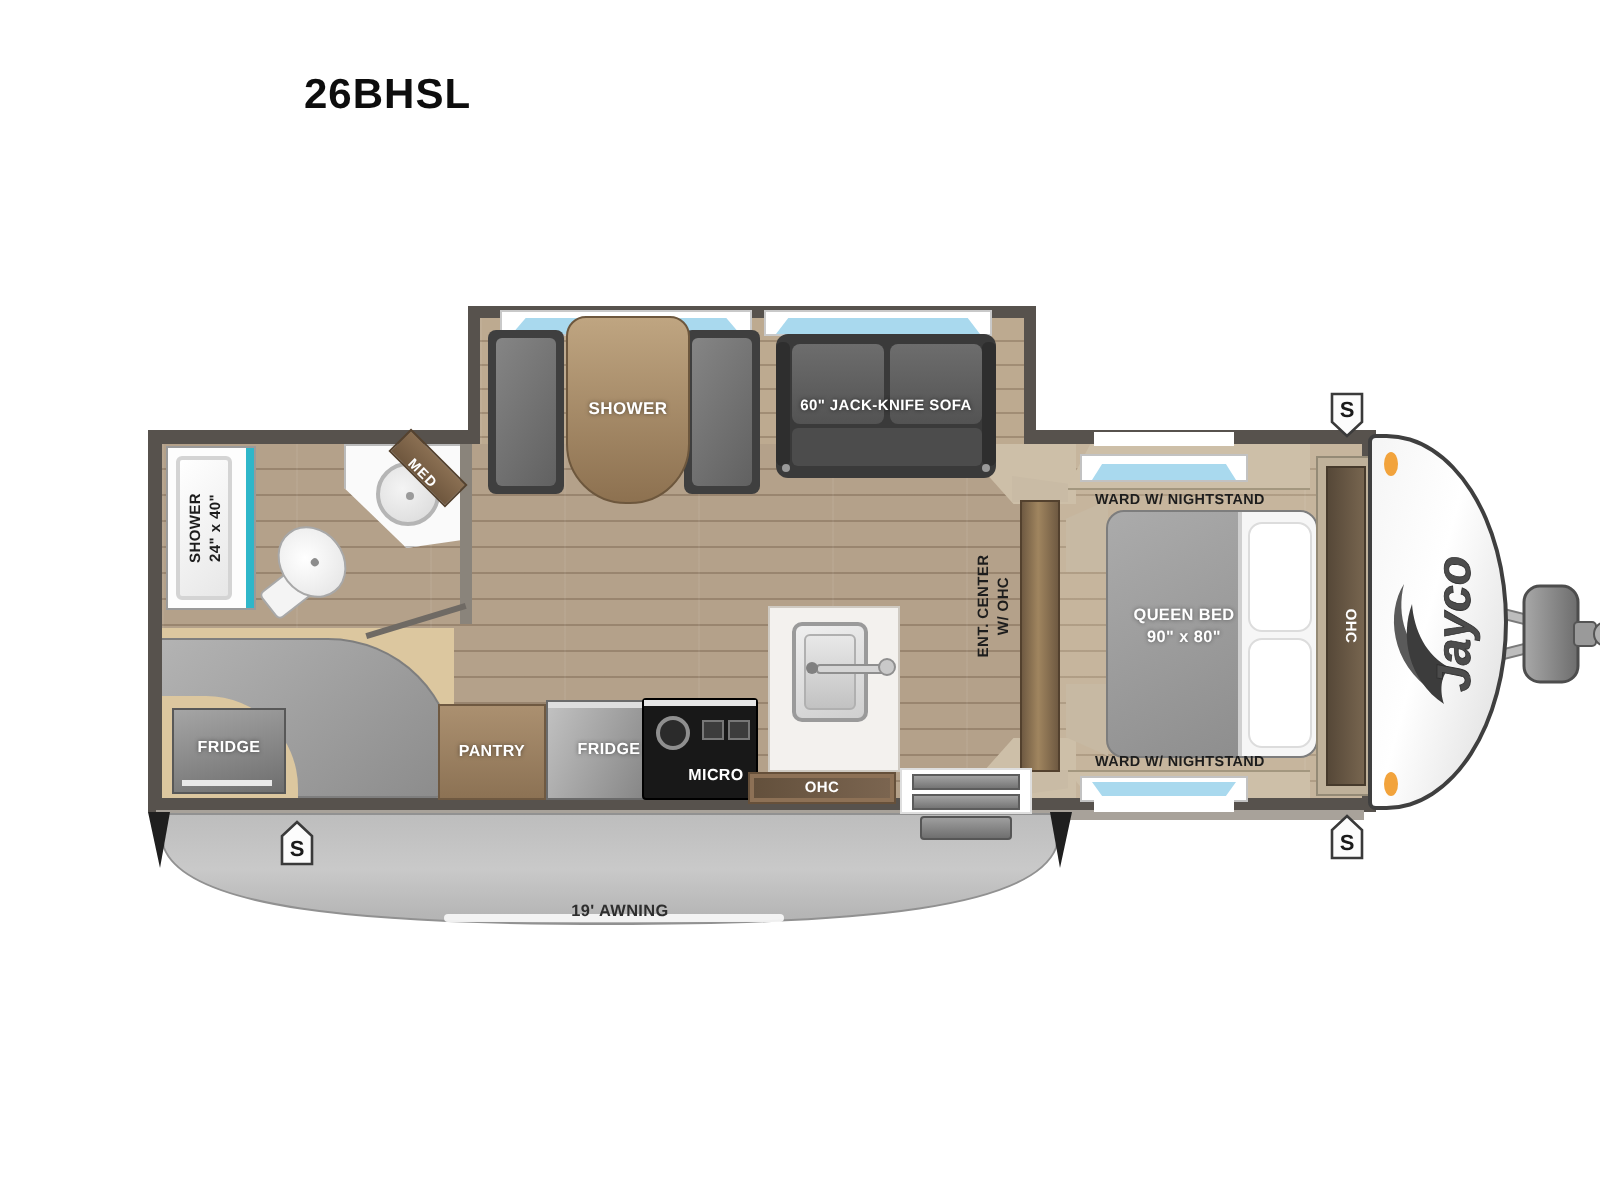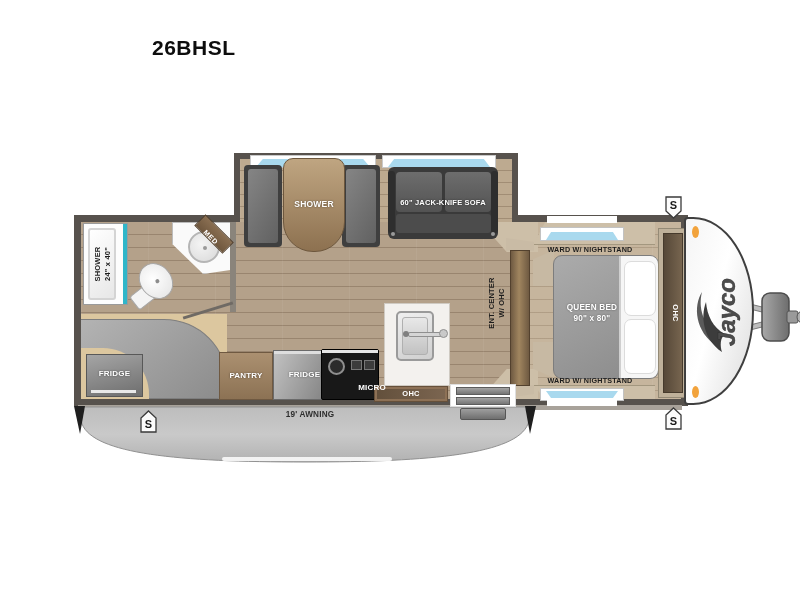--- a/index.html
+++ b/index.html
@@ -101,21 +101,21 @@
   <div class="abs" style="left:237px;top:350px;width:63px;height:50px;background:linear-gradient(115deg,#c2c2c2,#7b7b7b);border:1px solid #6a6a6a;z-index:4;">
     <div class="abs" style="left:0;top:0;width:100%;height:3px;background:#dedede;"></div>
   </div>
   <div class="lbl white" style="left:237px;top:370px;width:63px;font-size:8px;z-index:6;text-shadow:0 0 2px rgba(0,0,0,.5);">FRIDGE</div>
   <div class="abs" style="left:285px;top:349px;width:58px;height:51px;background:#181818;border:1px solid #000;border-radius:2px;z-index:4;">
     <div class="abs" style="left:0;top:0;width:100%;height:3px;background:#e6e6e6;"></div>
     <div class="abs" style="left:6px;top:8px;width:17px;height:17px;border:2px solid #8f8f8f;border-radius:50%;background:#2b2b2b;"></div>
     <div class="abs" style="left:29px;top:10px;width:11px;height:10px;background:#3c3c3c;border:1px solid #777;"></div>
     <div class="abs" style="left:42px;top:10px;width:11px;height:10px;background:#3c3c3c;border:1px solid #777;"></div>
   </div>
-  <div class="lbl white" style="left:299px;top:383px;width:58px;font-size:8px;z-index:6;padding-left:16px;">MICRO</div>
+  <div class="lbl white" style="left:285px;top:383px;width:58px;font-size:8px;z-index:6;padding-left:16px;">MICRO</div>
   <div class="abs" style="left:348px;top:303px;width:66px;height:83px;background:#f3f1ee;border:1px solid #cfcac2;z-index:4;"></div>
   <div class="abs" style="left:360px;top:311px;width:38px;height:50px;border:2px solid #9a9a9a;border-radius:5px;background:linear-gradient(160deg,#efefef,#cfcfcf);z-index:5;">
     <div class="abs" style="left:4px;top:4px;width:26px;height:38px;background:linear-gradient(#e8e8e8,#c2c2c2);border:1px solid #b0b0b0;border-radius:3px;"></div>
   </div>
   <div class="abs" style="left:372px;top:332px;width:36px;height:5px;background:#d5d5d5;border:1px solid #8f8f8f;border-radius:2px;z-index:6;"></div>
   <div class="abs" style="left:367px;top:331px;width:6px;height:6px;border-radius:50%;background:#808080;z-index:6;"></div>
   <div class="abs" style="left:403px;top:329px;width:9px;height:9px;border-radius:50%;background:#c9c9c9;border:1px solid #8f8f8f;z-index:6;"></div>
   <div class="abs" style="left:338px;top:386px;width:74px;height:16px;background:#8d7156;border:1px solid #66503a;z-index:5;">
     <div class="abs" style="left:2px;top:2px;width:68px;height:10px;background:linear-gradient(90deg,#63503c,#7b6550);"></div>
   </div>
@@ -193,21 +193,21 @@
         <stop offset="0" stop-color="#bdbdbd"></stop>
           <stop offset=".5" stop-color="#c9c9c9"></stop>
           <stop offset="1" stop-color="#b2b2b2"></stop>
       </linearGradient>
     </defs>
     <path d="M6,3 L460,3 L456,20 C444,50 360,58 233,58 C106,58 22,50 10,20 Z" fill="url(#ag)" stroke="#919191" stroke-width="1"></path>
     <path d="M2,2 L13,2 L8,30 Z" fill="#1f1f1f"></path>
     <path d="M464,2 L453,2 L458,30 Z" fill="#1f1f1f"></path>
     <rect x="150" y="53" width="170" height="4" rx="2" fill="#fafafa" opacity=".9"></rect>
   </svg>
-  <div class="lbl" style="left:222px;top:410px;width:104px;font-size:8.2px;color:#2e2e2e;z-index:3;">19' AWNING</div>
+  <div class="lbl" style="left:222px;top:451px;width:104px;font-size:8.2px;color:#2e2e2e;z-index:3;">19' AWNING</div>
 
   <svg class="abs" width="17" height="23" viewBox="0 0 17 23" style="left:629px;top:196px;z-index:4;">
     <polygon points="1,1 16,1 16,15 8.5,22 1,15" fill="#fcfcfc" stroke="#3a3a3a" stroke-width="1.3"></polygon>
     <text x="8.5" y="12.5" text-anchor="middle" font-size="11" font-weight="bold" fill="#1a1a1a">S</text>
   </svg>
   <svg class="abs" width="17" height="23" viewBox="0 0 17 23" style="left:629px;top:407px;z-index:4;">
     <polygon points="8.5,1 16,8 16,22 1,22 1,8" fill="#fcfcfc" stroke="#3a3a3a" stroke-width="1.3"></polygon>
     <text x="8.5" y="18" text-anchor="middle" font-size="11" font-weight="bold" fill="#1a1a1a">S</text>
   </svg>
   <svg class="abs" width="17" height="23" viewBox="0 0 17 23" style="left:104px;top:410px;z-index:4;">

